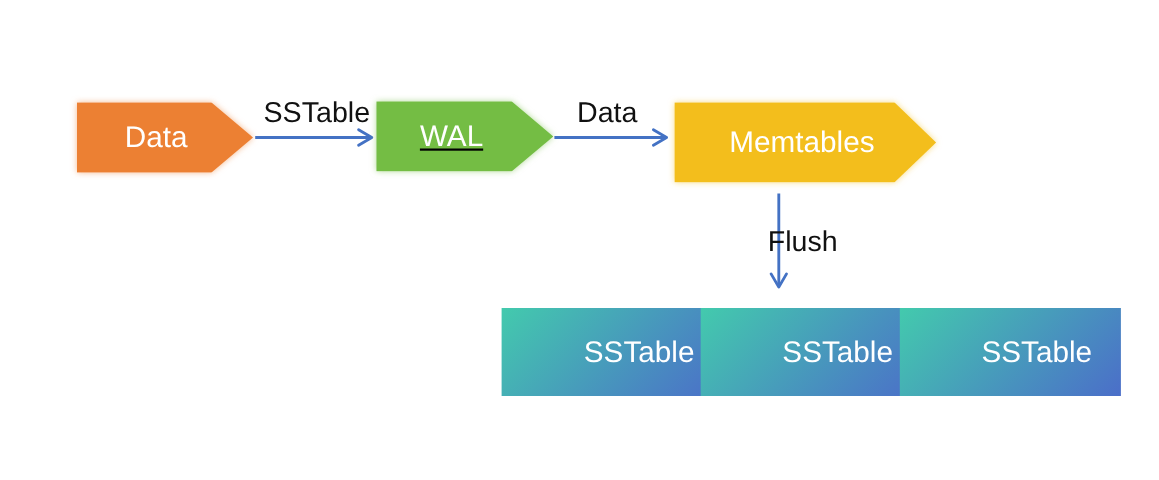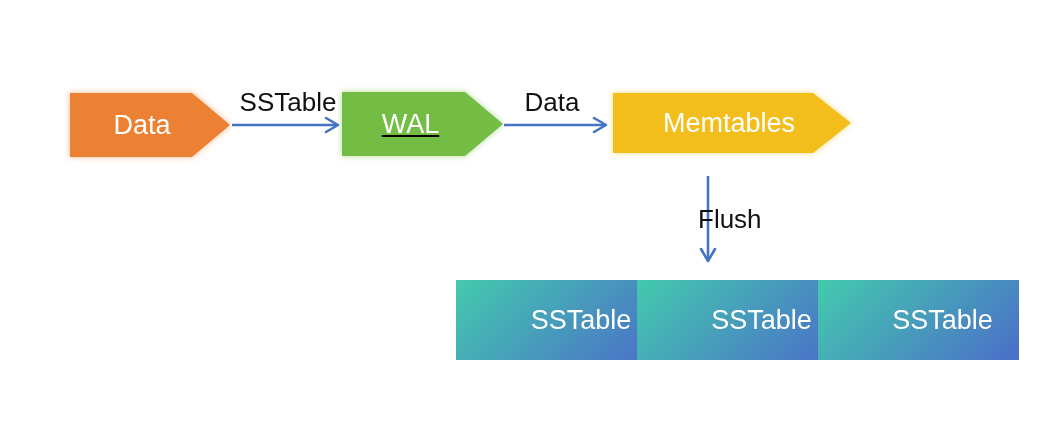--- a/index.html
+++ b/index.html
@@ -78,21 +78,21 @@
   </div>
 
   <div class="arrow" style="left:502px; top:114px;">
     <svg width="112" height="22" viewBox="0 0 112 22">
       <path d="M2,11 H102" stroke="currentColor" stroke-width="2.6" fill="none"></path>
       <path d="M92,4 L104,11 L92,18" stroke="currentColor" stroke-width="2.6" fill="none" stroke-linejoin="round" stroke-linecap="round"></path>
     </svg>
   </div>
   <div class="edge-label" style="left:502px; top:87px; width:100px;">Data</div>
 
-  <div class="pent-wrap glow-gold" style="left:613px; top:93px; width:238px; height:60px;">
+  <div class="pent-wrap glow-gold" style="left:613px; top:93px; width:238px; height:73px;">
     <div class="pent pent-memtables">Memtables</div>
   </div>
 
   <div class="arrow" style="left:697px; top:174px;">
     <svg width="22" height="95" viewBox="0 0 22 95">
       <path d="M11,2 V85" stroke="currentColor" stroke-width="2.6" fill="none"></path>
       <path d="M4,75 L11,87 L18,75" stroke="currentColor" stroke-width="2.6" fill="none" stroke-linejoin="round" stroke-linecap="round"></path>
     </svg>
   </div>
   <div class="edge-label" style="left:698px; top:204px; text-align:left;">Flush</div>

